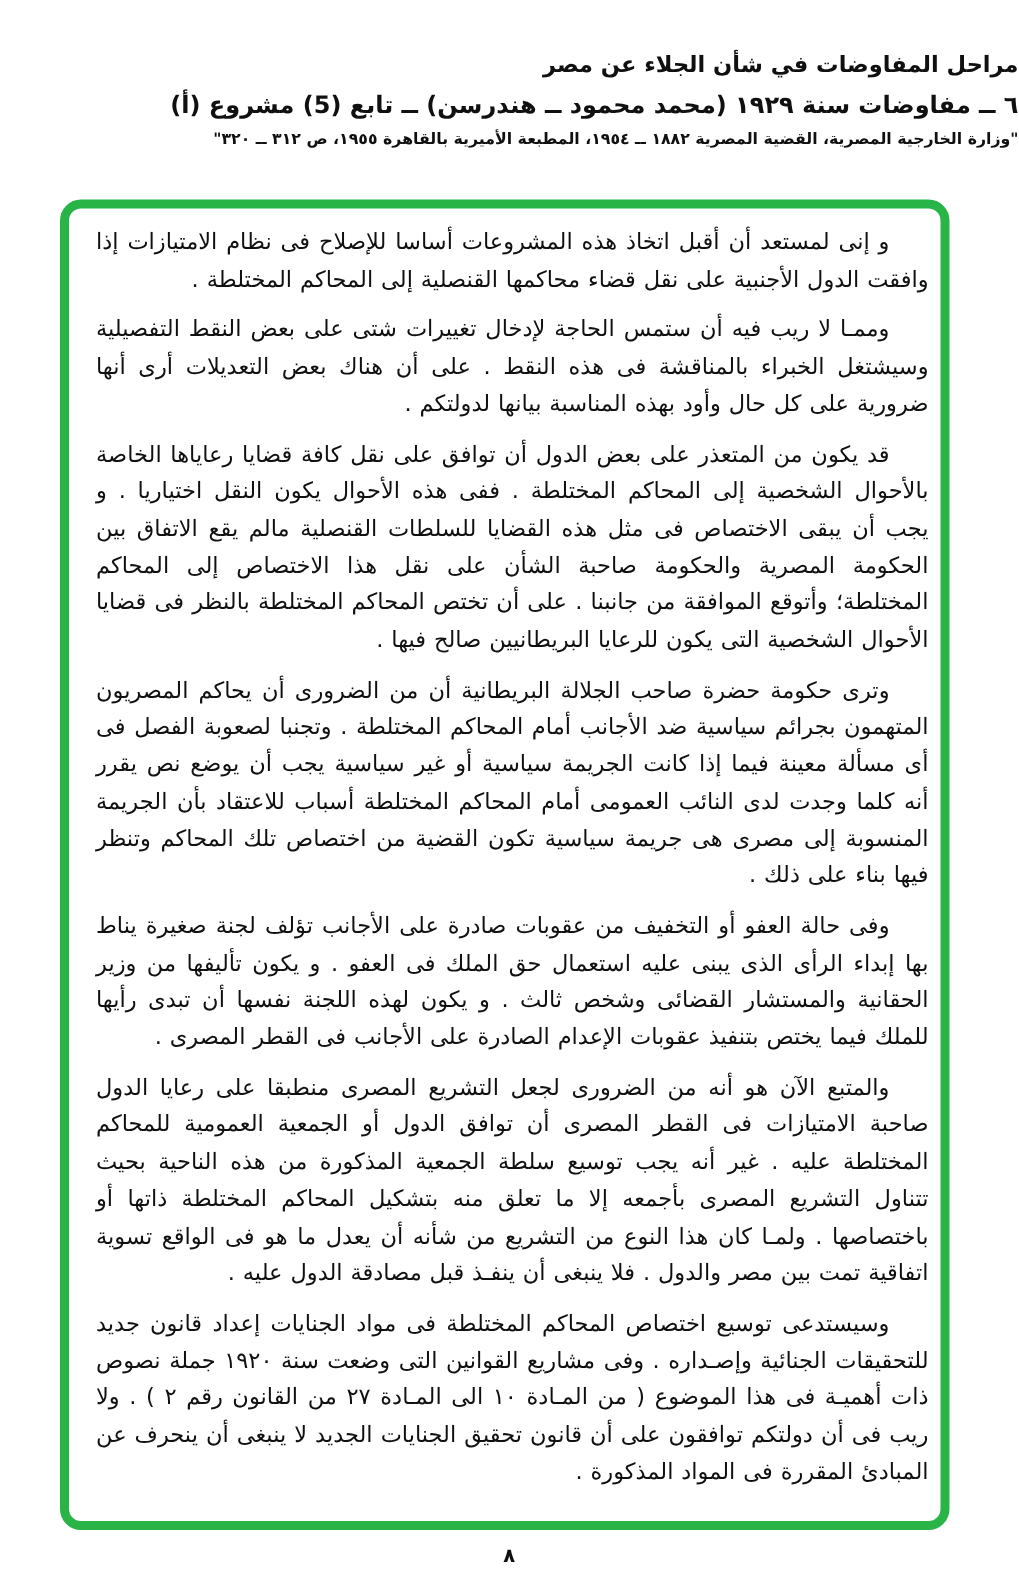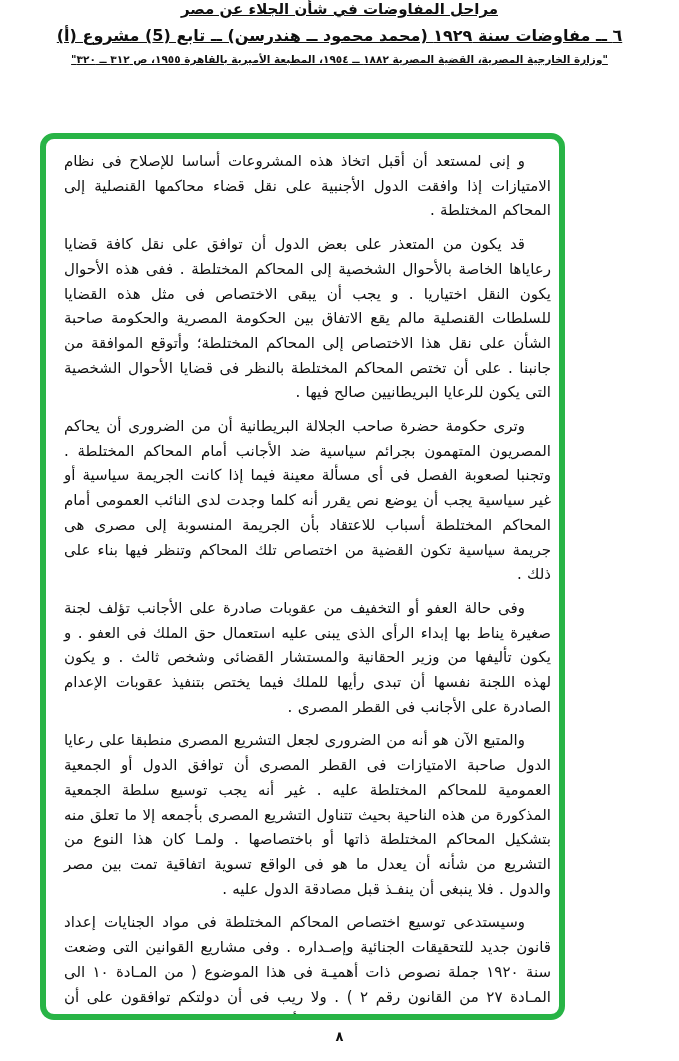--- a/index.html
+++ b/index.html
@@ -12,43 +12,43 @@
     width:679px;height:1061px;
     background:var(--paper);
     color:var(--ink);
     font-family:"DejaVu Sans", sans-serif;
     position:relative;
     overflow:hidden;
   }
   .page{position:absolute;inset:0;}
   .header{
     direction:rtl;
-    text-align:center;
-    text-decoration:underline;
+    text-align:right;
+    padding-top:34px;
   }
   .title-main{
     font-size:15px;
     font-weight:bold;
     letter-spacing:0.2px;
   }
   .title-sub{
     font-size:16px;
     font-weight:bold;
     margin-top:8px;
   }
   .source-line{
     font-size:10.5px;
     font-weight:bold;
     margin-top:8px;
     white-space:nowrap;
   }
   .frame{
     position:absolute;
     left:40px;top:133px;
-    width:525px;height:887px;
+    width:593px;height:887px;
     box-sizing:border-box;
     border:6px solid var(--green);
     border-radius:14px;
     background:var(--paper);
     padding:10px 8px 0 18px;
     direction:rtl;
     overflow:hidden;
   }
   .frame p{
     margin:0 0 9px 0;
@@ -78,20 +78,21 @@
 <div class="page">
 
   <div class="header">
     <div class="title-main">مراحل المفاوضات في شأن الجلاء عن مصر</div>
     <div class="title-sub">٦ ــ مفاوضات سنة ١٩٢٩ (محمد محمود ــ هندرسن) ــ تابع (5) مشروع (أ)</div>
     <div class="source-line">"وزارة الخارجية المصرية، القضية المصرية ١٨٨٢ ــ ١٩٥٤، المطبعة الأميرية بالقاهرة ١٩٥٥، ص ٣١٢ ــ ٣٢٠"</div>
   </div>
 
   <div class="frame">
     <p>و إنى لمستعد أن أقبل اتخاذ هذه المشروعات أساسا للإصلاح فى نظام الامتيازات إذا وافقت الدول الأجنبية على نقل قضاء محاكمها القنصلية إلى المحاكم المختلطة .</p>
+    <p>وممـا لا ريب فيه أن ستمس الحاجة لإدخال تغييرات شتى على بعض النقط التفصيلية وسيشتغل الخبراء بالمناقشة فى هذه النقط . على أن هناك بعض التعديلات أرى أنها ضرورية على كل حال وأود بهذه المناسبة بيانها لدولتكم .</p>
     <p>قد يكون من المتعذر على بعض الدول أن توافق على نقل كافة قضايا رعاياها الخاصة بالأحوال الشخصية إلى المحاكم المختلطة . ففى هذه الأحوال يكون النقل اختياريا . و يجب أن يبقى الاختصاص فى مثل هذه القضايا للسلطات القنصلية مالم يقع الاتفاق بين الحكومة المصرية والحكومة صاحبة الشأن على نقل هذا الاختصاص إلى المحاكم المختلطة؛ وأتوقع الموافقة من جانبنا . على أن تختص المحاكم المختلطة بالنظر فى قضايا الأحوال الشخصية التى يكون للرعايا البريطانيين صالح فيها .</p>
     <p>وترى حكومة حضرة صاحب الجلالة البريطانية أن من الضرورى أن يحاكم المصريون المتهمون بجرائم سياسية ضد الأجانب أمام المحاكم المختلطة . وتجنبا لصعوبة الفصل فى أى مسألة معينة فيما إذا كانت الجريمة سياسية أو غير سياسية يجب أن يوضع نص يقرر أنه كلما وجدت لدى النائب العمومى أمام المحاكم المختلطة أسباب للاعتقاد بأن الجريمة المنسوبة إلى مصرى هى جريمة سياسية تكون القضية من اختصاص تلك المحاكم وتنظر فيها بناء على ذلك .</p>
     <p>وفى حالة العفو أو التخفيف من عقوبات صادرة على الأجانب تؤلف لجنة صغيرة يناط بها إبداء الرأى الذى يبنى عليه استعمال حق الملك فى العفو . و يكون تأليفها من وزير الحقانية والمستشار القضائى وشخص ثالث . و يكون لهذه اللجنة نفسها أن تبدى رأيها للملك فيما يختص بتنفيذ عقوبات الإعدام الصادرة على الأجانب فى القطر المصرى .</p>
     <p>والمتبع الآن هو أنه من الضرورى لجعل التشريع المصرى منطبقا على رعايا الدول صاحبة الامتيازات فى القطر المصرى أن توافق الدول أو الجمعية العمومية للمحاكم المختلطة عليه . غير أنه يجب توسيع سلطة الجمعية المذكورة من هذه الناحية بحيث تتناول التشريع المصرى بأجمعه إلا ما تعلق منه بتشكيل المحاكم المختلطة ذاتها أو باختصاصها . ولمـا كان هذا النوع من التشريع من شأنه أن يعدل ما هو فى الواقع تسوية اتفاقية تمت بين مصر والدول . فلا ينبغى أن ينفـذ قبل مصادقة الدول عليه .</p>
     <p>وسيستدعى توسيع اختصاص المحاكم المختلطة فى مواد الجنايات إعداد قانون جديد للتحقيقات الجنائية وإصـداره . وفى مشاريع القوانين التى وضعت سنة ١٩٢٠ جملة نصوص ذات أهميـة فى هذا الموضوع ( من المـادة ١٠ الى المـادة ٢٧ من القانون رقم ٢ ) . ولا ريب فى أن دولتكم توافقون على أن قانون تحقيق الجنايات الجديد لا ينبغى أن ينحرف عن المبادئ المقررة فى المواد المذكورة .</p>
   </div>
 
   <div class="footer">
     <span class="page-number">٨</span>
   </div>

